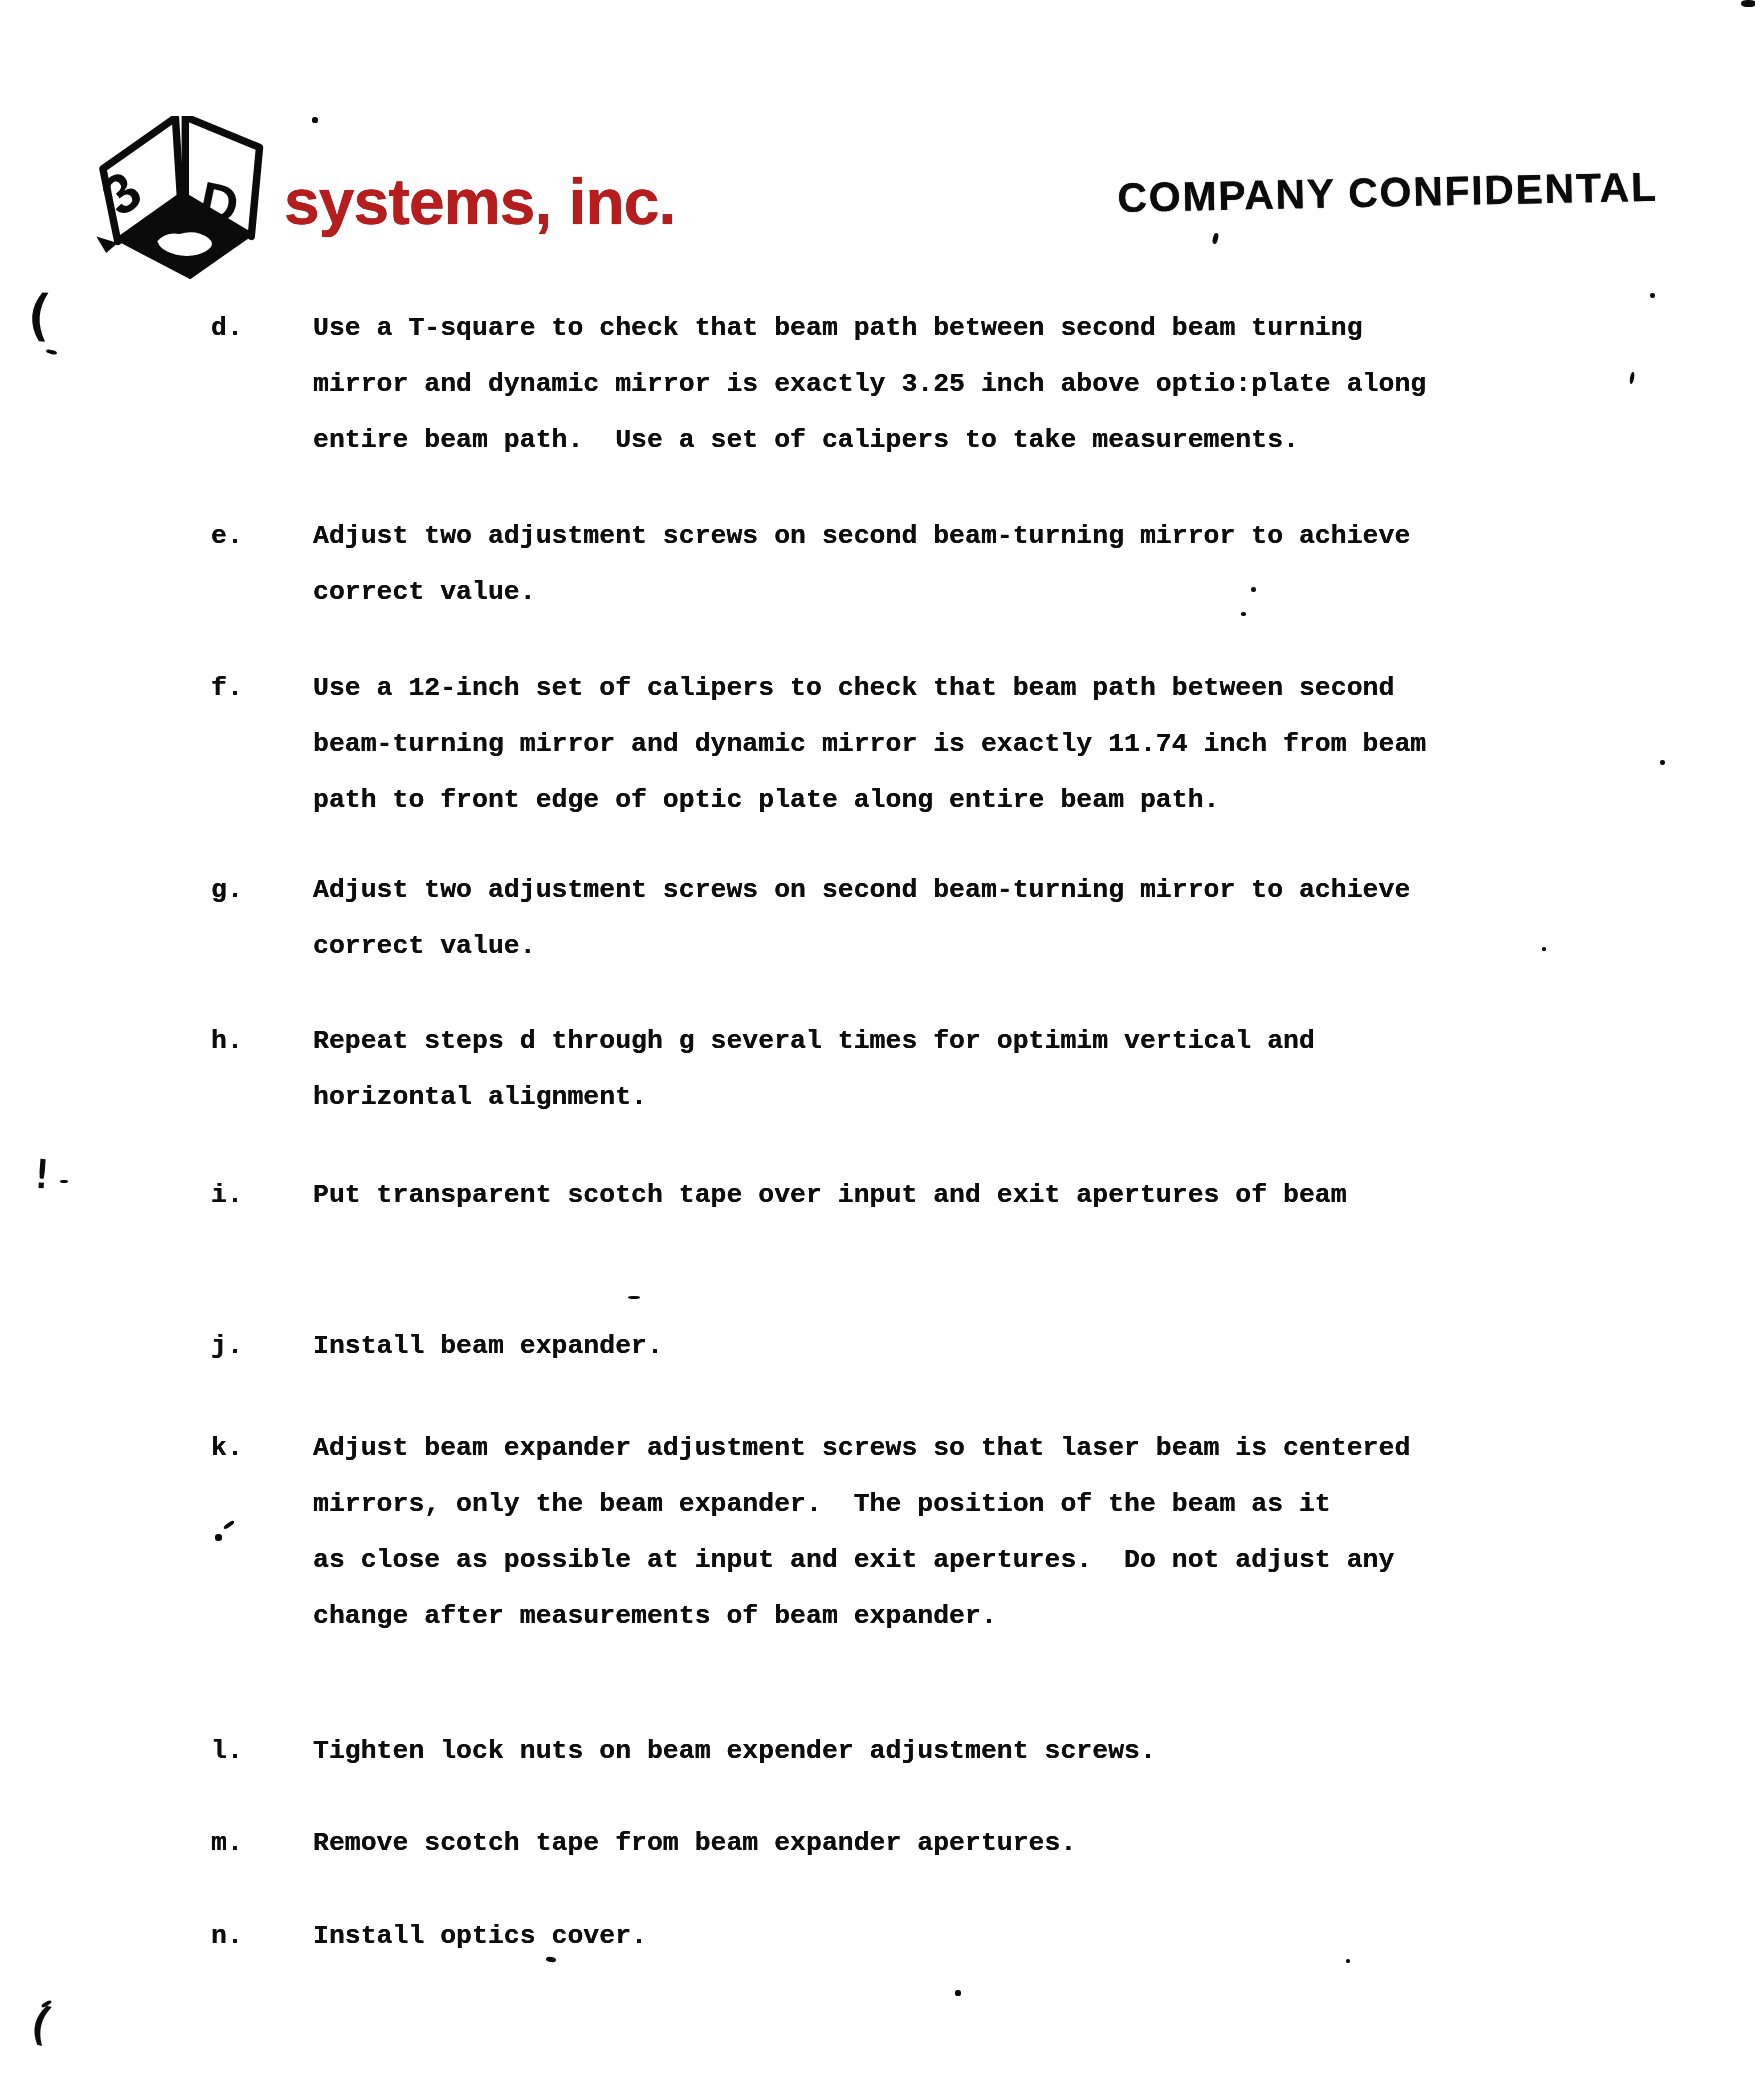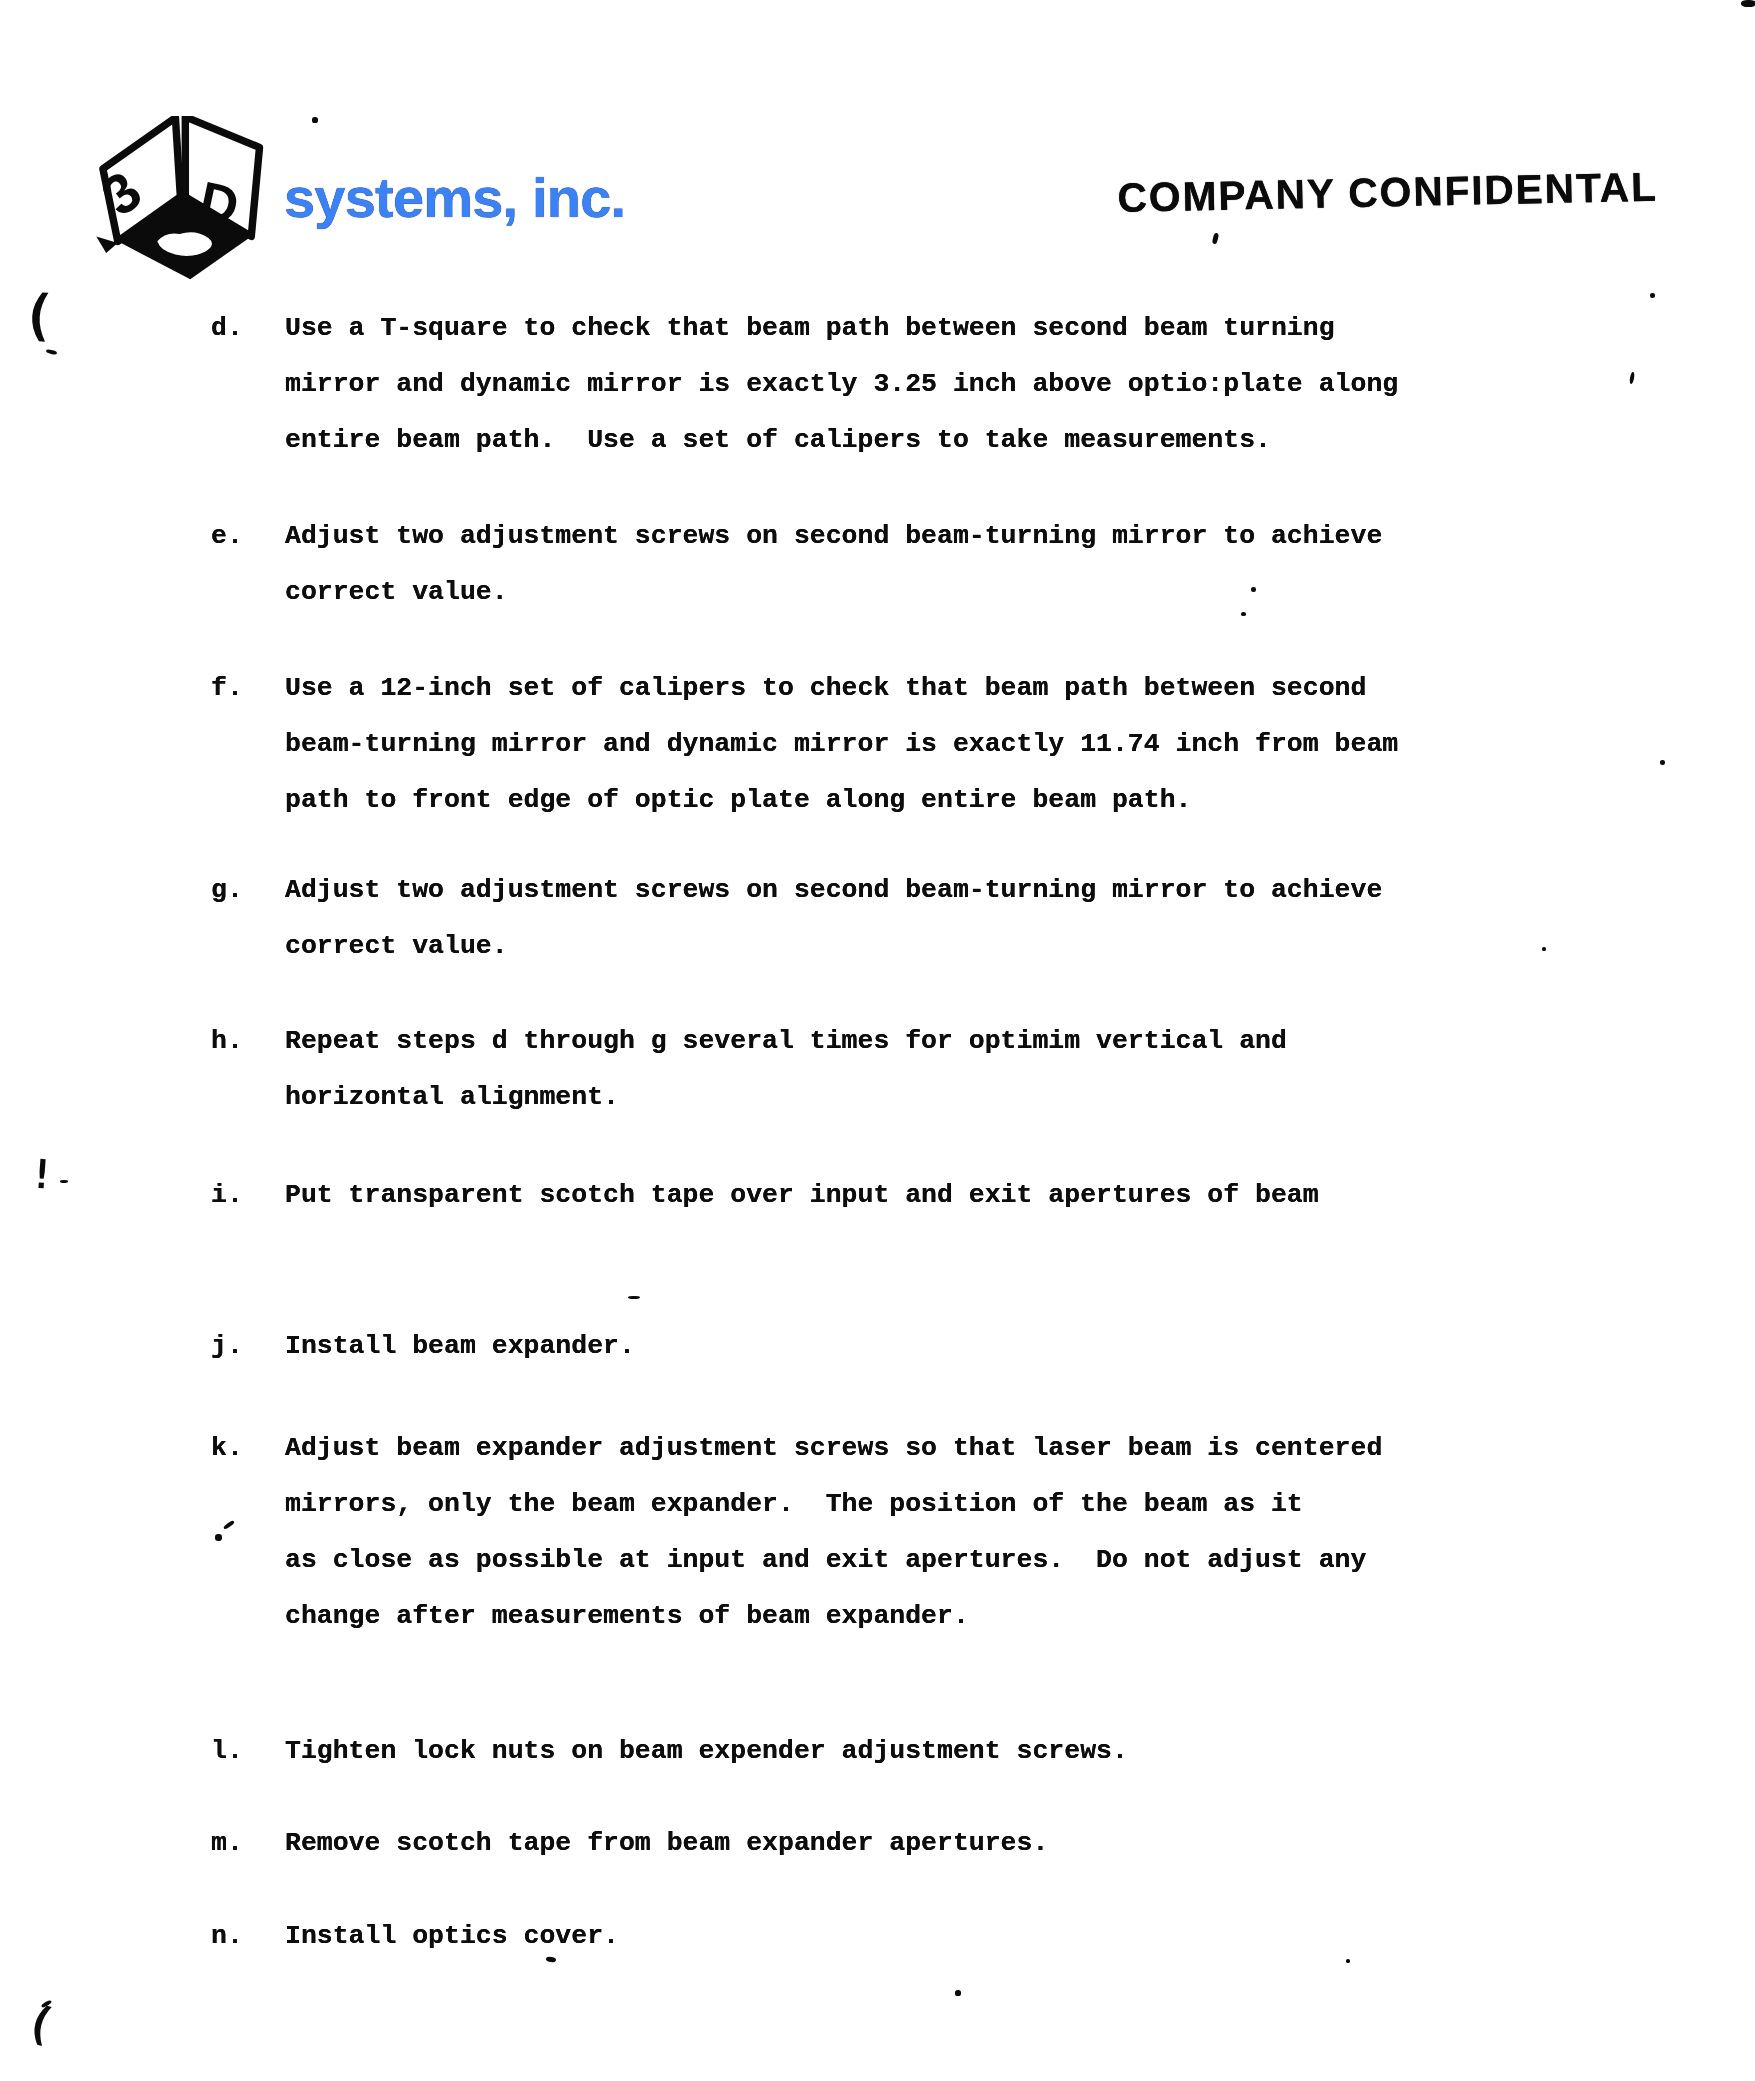--- a/index.html
+++ b/index.html
@@ -7,38 +7,38 @@
     position:relative; width:1756px; height:2081px;
     background:#ffffff; overflow:hidden;
     font-family:"Liberation Mono","DejaVu Sans Mono",monospace;
     color:#0d0d0d;
   }
   
   .logo-svg{position:absolute; left:93px; top:116px; width:183px; height:165px;}
   .logo-text{
     position:absolute; left:284px; top:165px;
     font-family:"Liberation Sans","DejaVu Sans",sans-serif;
-    font-weight:700; font-size:56px; letter-spacing:-0.8px; color:#3b82f6;
+    font-weight:700; font-size:64px; letter-spacing:-0.8px; color:#b91c1c;
     text-shadow:0 0 0.8px #0b0b0b;
   }
   .confidential{
     position:absolute; left:1118px; top:175px;
     font-family:"Liberation Sans","DejaVu Sans",sans-serif;
     font-weight:700; font-size:41px; letter-spacing:1.7px; color:#0b0b0b;
     transform:rotate(-1.2deg); transform-origin:left bottom;
     text-shadow:0 0 0.8px #0b0b0b;
   }
   
   .step{
     position:absolute; left:211px;
     font-weight:700; font-size:26.5px; line-height:56px;
     text-shadow:0 0 0.6px #0d0d0d;
   }
   .step-label{position:absolute; left:0; top:0; white-space:pre;}
-  .step-lines{margin-left:74px;}
+  .step-lines{margin-left:102px;}
   .line{white-space:pre; height:56px;}
   
   .margin-mark{
     position:absolute; font-weight:700; color:#0b0b0b;
     font-family:"DejaVu Sans Mono",monospace;
   }
   .mk-paren-top{left:21.5px; top:283px; font-size:55px; transform:rotate(4deg);}
   .mk-excl{left:30px; top:1151px; font-size:40px; transform:rotate(4deg);}
   .mk-paren-bottom{left:26.5px; top:1997px; font-size:45px; transform:rotate(14deg);}
   

